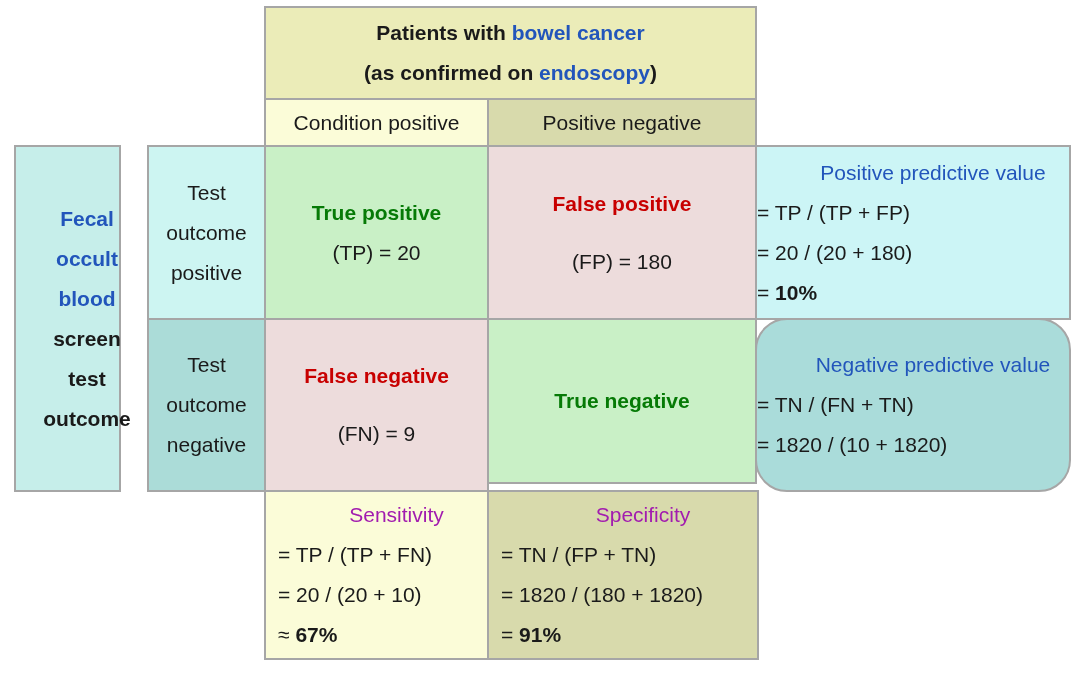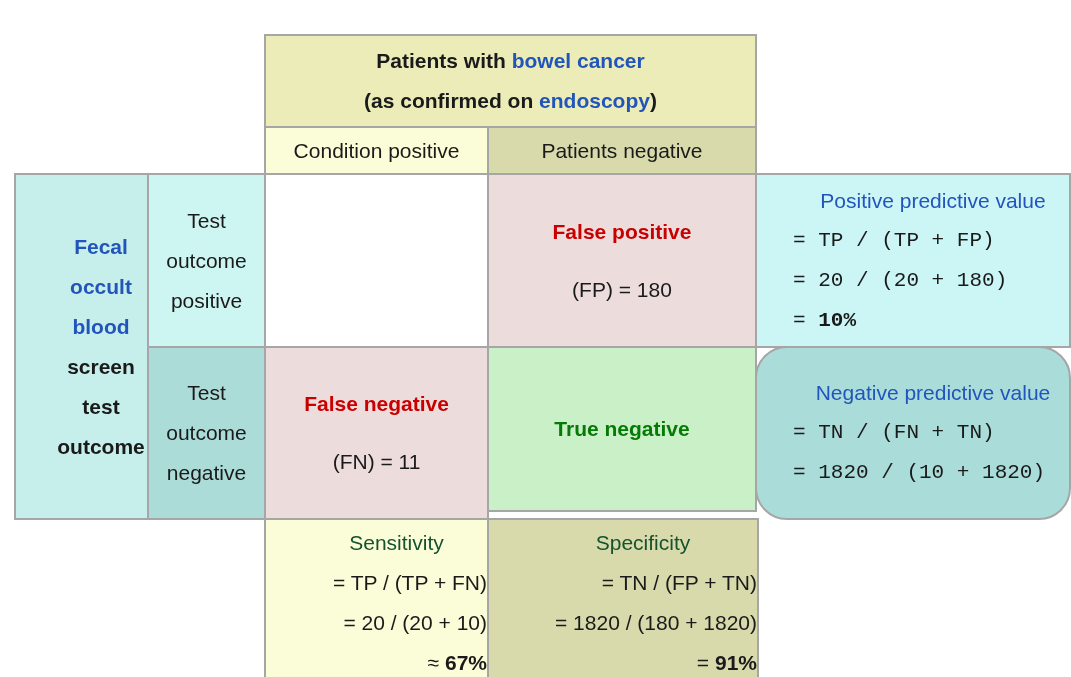--- a/index.html
+++ b/index.html
@@ -1,80 +1,80 @@
 <!DOCTYPE html>
 <html><head>
 <meta charset="utf-8">
 <style>
   html,body{margin:0;padding:0;background:#ffffff;}
   body{font-family:"Liberation Sans", sans-serif;color:#1a1a1a;}
   .stage{position:relative;width:1071px;height:677px;background:#ffffff;overflow:hidden;}
   .cell{
     position:absolute;box-sizing:border-box;border:2px solid #a6a6a6;
     display:flex;flex-direction:column;justify-content:center;align-items:center;
-    font-size:21px;line-height:40px;text-align:center;margin-top:28px;
+    font-size:21px;line-height:40px;text-align:center;
   }
   .b{font-weight:bold;}
   .link{color:#2255bb;font-weight:bold;}
   .plainlink{color:#2255bb;}
-  .navylink{color:#14532d;}
+  .navylink{color:#a21caf;}
   .green{color:#067a06;font-weight:bold;}
   .red{color:#c80000;font-weight:bold;}
   
   .bg-header{background:#ebecb8;}
   .bg-condpos{background:#fbfcd8;}
   .bg-condneg{background:#d8daac;}
   .bg-left{background:#c6eeea;}
   .bg-testpos{background:#cdf5f2;}
   .bg-testneg{background:#abdcd8;}
   .bg-green{background:#c9f0c6;}
   .bg-pink{background:#eddcdc;gap:18px;}
   .bg-ppv{background:#ccf5f6;}
   .bg-npv{background:#aadcda;border-radius:32px;}
   
   .c-patients{left:264px;top:6px;width:493px;height:94px;font-weight:bold;}
   .c-condpos{left:264px;top:98px;width:225px;height:49px;}
   .c-condneg{left:487px;top:98px;width:270px;height:49px;}
-  .c-lefthdr{left:14px;top:145px;width:135px;height:347px;font-weight:bold;padding-left:39px;}
+  .c-lefthdr{left:14px;top:145px;width:107px;height:347px;font-weight:bold;padding-left:39px;}
   .c-testpos{left:147px;top:145px;width:119px;height:175px;}
   .c-testneg{left:147px;top:318px;width:119px;height:174px;}
   .c-tp{left:264px;top:145px;width:225px;height:175px;}
   .c-fp{left:487px;top:145px;width:270px;height:175px;}
   .c-ppv{left:755px;top:145px;width:316px;height:175px;}
   .c-fn{left:264px;top:318px;width:225px;height:174px;}
   .c-tn{left:487px;top:318px;width:270px;height:166px;}
   .c-npv{left:755px;top:318px;width:316px;height:174px;}
   .c-sens{left:264px;top:490px;width:225px;height:170px;}
   .c-spec{left:487px;top:490px;width:272px;height:170px;}
   
   .metric{align-items:stretch;}
   .metric .title{text-align:center;padding-left:40px;}
   .metric .f{text-align:left;}
-  .c-ppv .f,.c-npv .f{padding-left:36px;font-family:Liberation Mono, monospace;}
-  .c-sens .f,.c-spec .f{padding-left:12px;text-align:right;}
+  .c-ppv .f,.c-npv .f{}
+  .c-sens .f,.c-spec .f{padding-left:12px;}
 </style>
 </head>
 <body>
 
 <div class="stage">
 
   <div class="cell bg-header c-patients">
     <div>
       <span>Patients with </span><span class="link">bowel cancer</span>
     </div>
     <div>
       <span>(as confirmed on </span><span class="link">endoscopy</span><span>)</span>
     </div>
   </div>
 
   <div class="cell bg-condpos c-condpos">
     <div>Condition positive</div>
   </div>
   <div class="cell bg-condneg c-condneg">
-    <div>Patients negative</div>
+    <div>Positive negative</div>
   </div>
 
   <div class="cell bg-left c-lefthdr">
     <div class="link">Fecal</div>
     <div class="link">occult</div>
     <div class="link">blood</div>
     <div>screen</div>
     <div>test</div>
     <div>outcome</div>
   </div>
@@ -83,27 +83,31 @@
     <div>Test</div>
     <div>outcome</div>
     <div>positive</div>
   </div>
   <div class="cell bg-testneg c-testneg">
     <div>Test</div>
     <div>outcome</div>
     <div>negative</div>
   </div>
 
+  <div class="cell bg-green c-tp">
+    <div class="green">True positive</div>
+    <div>(TP) = 20</div>
+  </div>
   <div class="cell bg-pink c-fp">
     <div class="red">False positive</div>
     <div>(FP) = 180</div>
   </div>
   <div class="cell bg-pink c-fn">
     <div class="red">False negative</div>
-    <div>(FN) = 11</div>
+    <div>(FN) = 9</div>
   </div>
   <div class="cell bg-green c-tn">
     <div class="green">True negative</div>
   </div>
 
   <div class="cell metric bg-ppv c-ppv">
     <div class="title plainlink">Positive predictive value</div>
     <div class="f">= TP / (TP + FP)</div>
     <div class="f">= 20 / (20 + 180)</div>
     <div class="f"><span>= </span><span class="b">10%</span></div>

